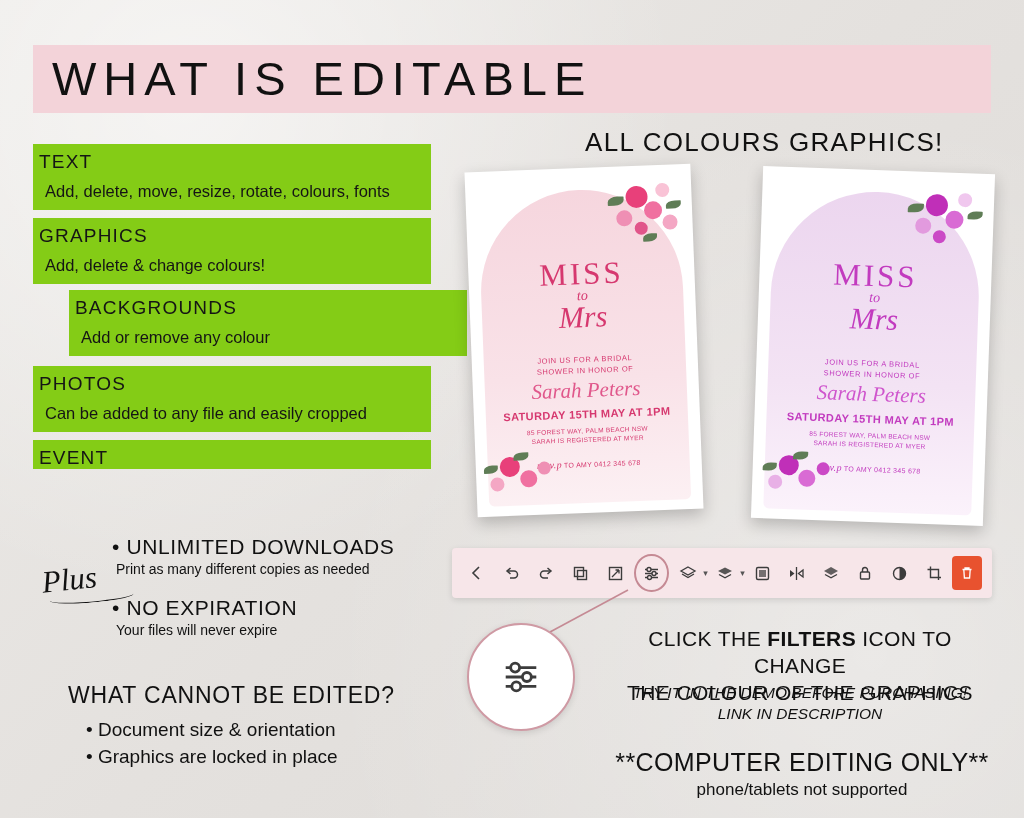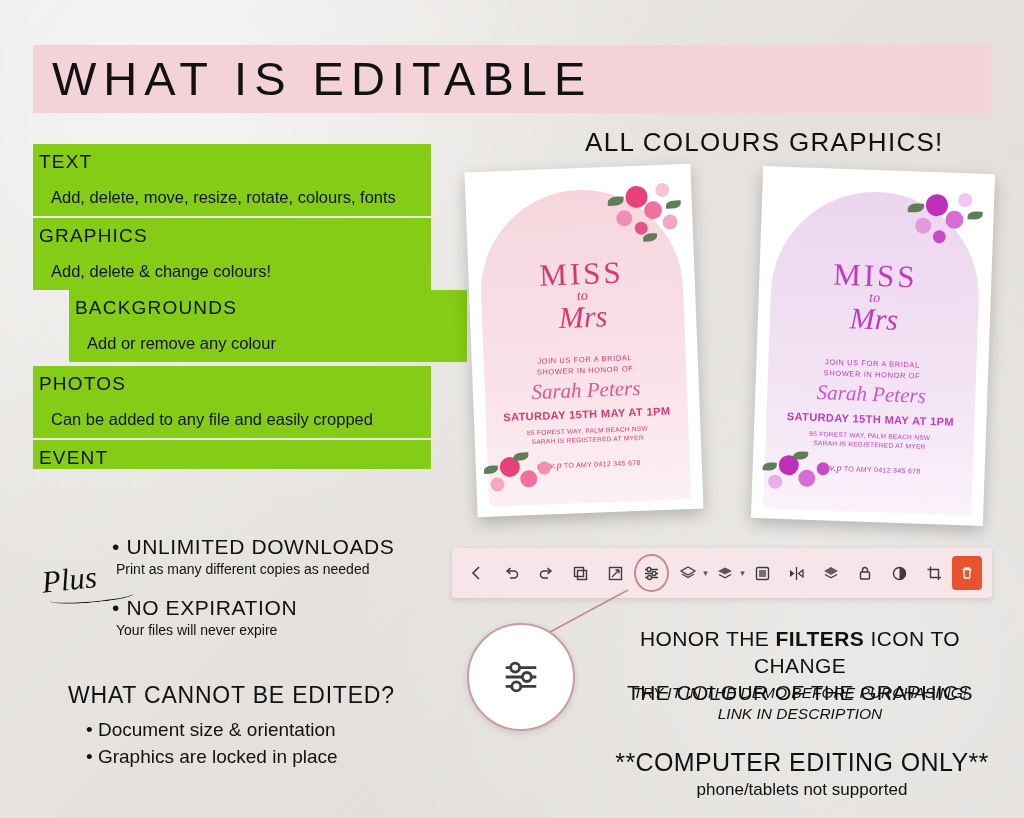--- a/index.html
+++ b/index.html
@@ -35,21 +35,21 @@
   
   .feat{position:absolute;left:33px;width:398px;}
   .feat .bar{
     background:#84cc16;width:100%;
   }
   .feat h3{
     margin:0;font-size:19px;font-weight:400;letter-spacing:1.2px;
     color:#151515;padding:7px 0 0 6px;
   }
   .feat p{
-    margin:12px;font-size:16.5px;font-weight:400;color:#151515;
+    margin:6px;font-size:16.5px;font-weight:400;color:#151515;
     padding:2px 0 8px 6px;line-height:21px;
   }
 
   
   .plus-script{
     position:absolute;left:42px;top:560px;
     font-family:"Liberation Serif", serif;
     font-style:italic;font-size:31px;color:#111;
     transform:rotate(-6deg);
   }
@@ -442,21 +442,21 @@
   <div class="magnifier">
     <svg width="40" height="40" viewBox="0 0 17 17">
       <path d="M2 4.5 H15 M2 8.5 H15 M2 12.5 H15" stroke="#3c3c3c" stroke-width="1.2"></path>
       <circle cx="6" cy="4.5" r="1.9" fill="#fff" stroke="#3c3c3c" stroke-width="1.2"></circle>
       <circle cx="11" cy="8.5" r="1.9" fill="#fff" stroke="#3c3c3c" stroke-width="1.2"></circle>
       <circle cx="6.5" cy="12.5" r="1.9" fill="#fff" stroke="#3c3c3c" stroke-width="1.2"></circle>
     </svg>
   </div>
 
   <div class="click-filters">
-    <span>HONOR THE </span><b>FILTERS</b><span> ICON TO CHANGE</span><br>
+    <span>CLICK THE </span><b>FILTERS</b><span> ICON TO CHANGE</span><br>
     <span>THE COLOUR OF THE GRAPHICS</span>
   </div>
 
   <div class="demo-line">
     <div>TRY IT IN THE DEMO BEFORE PURCHASING!</div>
     <div>LINK IN DESCRIPTION</div>
   </div>
 
   <div class="computer-only">**COMPUTER EDITING ONLY**</div>
   <div class="phone-note">phone/tablets not supported</div>

